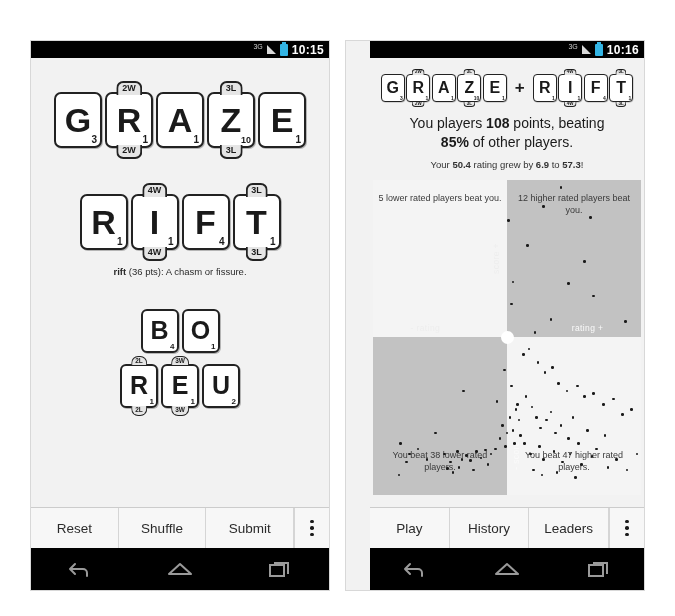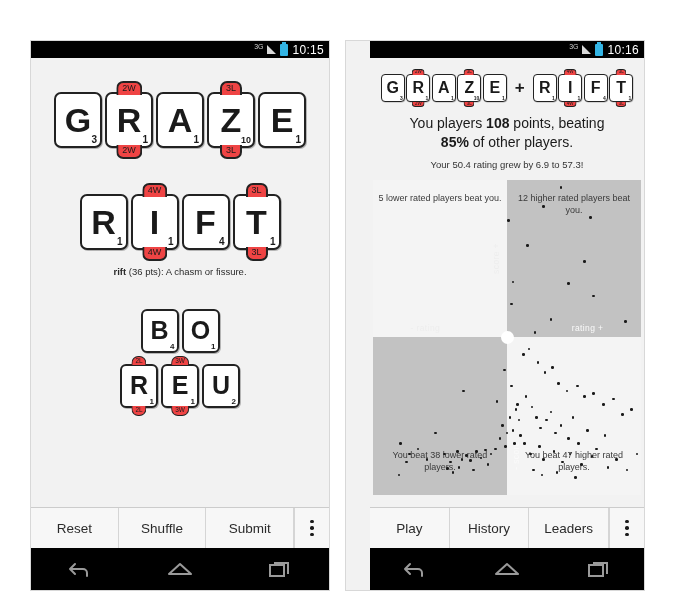--- a/index.html
+++ b/index.html
@@ -13,35 +13,35 @@
 
   
   .statusbar{height:17px;background:#000;display:flex;align-items:center;justify-content:flex-end;
              padding-right:5px;flex:none;}
   .sb-items{display:flex;align-items:center;gap:4px;}
   .sig{font-size:7px;color:#cfcfcf;line-height:1;position:relative;top:-3px;}
   .sig-tri{width:0;height:0;border-left:9px solid #d9d9d9;border-top:9px solid transparent;
            display:inline-block;vertical-align:bottom;}
   .batt{width:8px;height:12px;background:#33b5e5;border-radius:1px;position:relative;}
   .batt:before{content:"";position:absolute;top:-2px;left:2px;width:4px;height:2px;background:#33b5e5;}
-  .clock{color:#fff;font-size:12px;font-weight:normal;letter-spacing:.3px;}
+  .clock{color:#fff;font-size:12px;font-weight:bold;letter-spacing:.3px;}
 
   
   .appbody{flex:1;position:relative;overflow:hidden;background:#f2f2f2;}
 
   
   .wordrow{display:flex;justify-content:center;align-items:center;gap:3px;}
   .tile{position:relative;background:#fff;border:2px solid #222;border-radius:7px;
         width:44px;height:52px;display:flex;align-items:center;justify-content:center;
         box-shadow:1px 1px 0 rgba(0,0,0,.25);}
   .tile .ltr{font-size:34px;font-weight:bold;color:#1a1a1a;line-height:1;font-family:"Liberation Sans",sans-serif;}
   .tile .val{position:absolute;right:3px;bottom:1px;font-size:10px;font-weight:bold;color:#1a1a1a;}
   .tile .val.wide{right:2px;font-size:9px;}
-  .bonus{position:absolute;left:50%;transform:translateX(-50%);background:#ef4444;border:2px solid #222;
-         font-size:9px;font-weight:normal;color:#1a1a1a;line-height:1;padding:1px 4px 2px;z-index:2;}
+  .bonus{position:absolute;left:50%;transform:translateX(-50%);background:#e5e5e5;border:2px solid #222;
+         font-size:9px;font-weight:bold;color:#1a1a1a;line-height:1;padding:1px 4px 2px;z-index:2;}
   .bonus.top{top:-13px;border-bottom:none;border-radius:7px 7px 0 0;}
   .bonus.bot{bottom:-13px;border-top:none;border-radius:0 0 7px 7px;}
   .defn{text-align:center;font-size:9.5px;color:#2b2b2b;line-height:1.35;margin-top:16px;padding:0 18px;}
   .defn b{font-weight:bold;}
 
   .board-word{margin-top:34px;}
   .board-word.second{margin-top:46px;}
 
   
   .rack{margin-top:30px;}
@@ -73,21 +73,21 @@
   .mini .tile .val{font-size:5px;right:1px;bottom:0;}
   .mini .bonus{font-size:4.5px;padding:0 2px;border-width:1px;}
   .mini .bonus.top{top:-6px;border-radius:4px 4px 0 0;}
   .mini .bonus.bot{bottom:-6px;border-radius:0 0 4px 4px;}
   .mini .wordrow{gap:1.5px;}
   .plus{font-size:17px;font-weight:bold;color:#1a1a1a;margin:0 4px;}
 
   .score-line{text-align:center;font-size:14px;color:#1a1a1a;margin-top:12px;line-height:1.35;}
   .score-line b{font-weight:bold;}
   .rating-line{text-align:center;font-size:9.5px;color:#333;margin-top:7px;}
-  .rating-line b{font-weight:normal;margin-top:46px;}
+  .rating-line b{font-weight:bold;margin-top:46px;}
 
   .scatter{position:relative;margin:10px 3px 0;height:315px;background:#f4f4f4;overflow:hidden;}
   .quad{position:absolute;width:50%;height:50%;}
   .q-tl{left:0;top:0;background:#f4f4f4;}
   .q-tr{right:0;top:0;background:#c2c2c2;}
   .q-bl{left:0;bottom:0;background:#c2c2c2;}
   .q-br{right:0;bottom:0;background:#f4f4f4;}
   .qlabel{position:absolute;width:46%;text-align:center;font-size:9px;color:#3a3a3a;line-height:1.35;}
   .ql-tl{left:2%;top:12px;}
   .ql-tr{right:2%;top:12px;}

